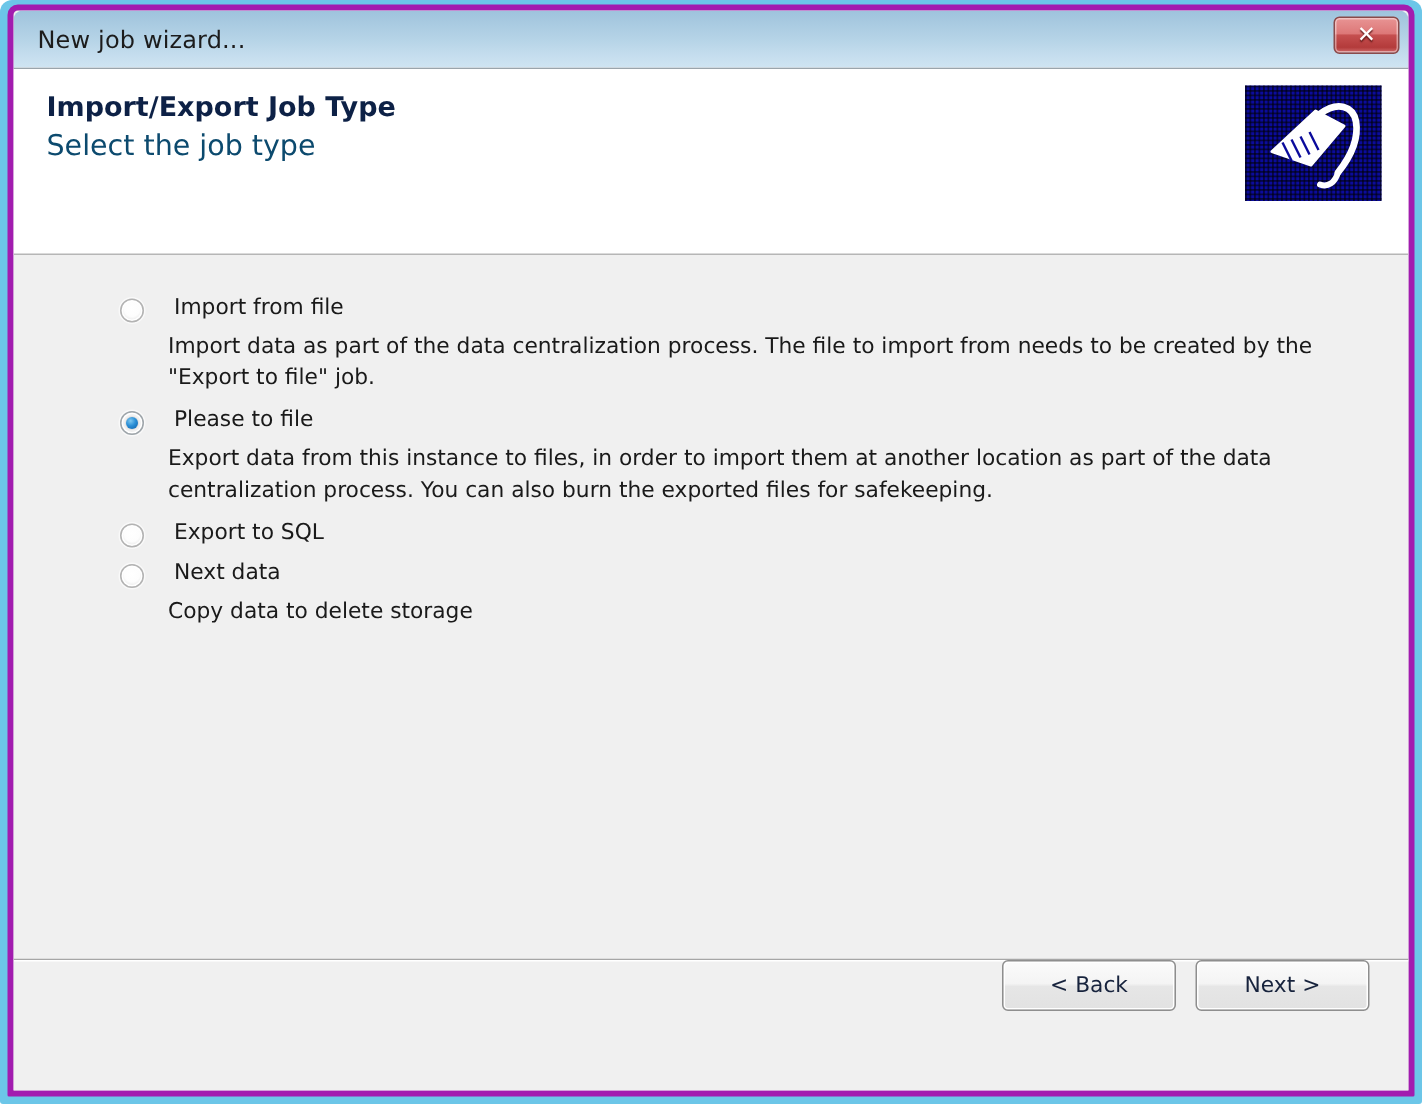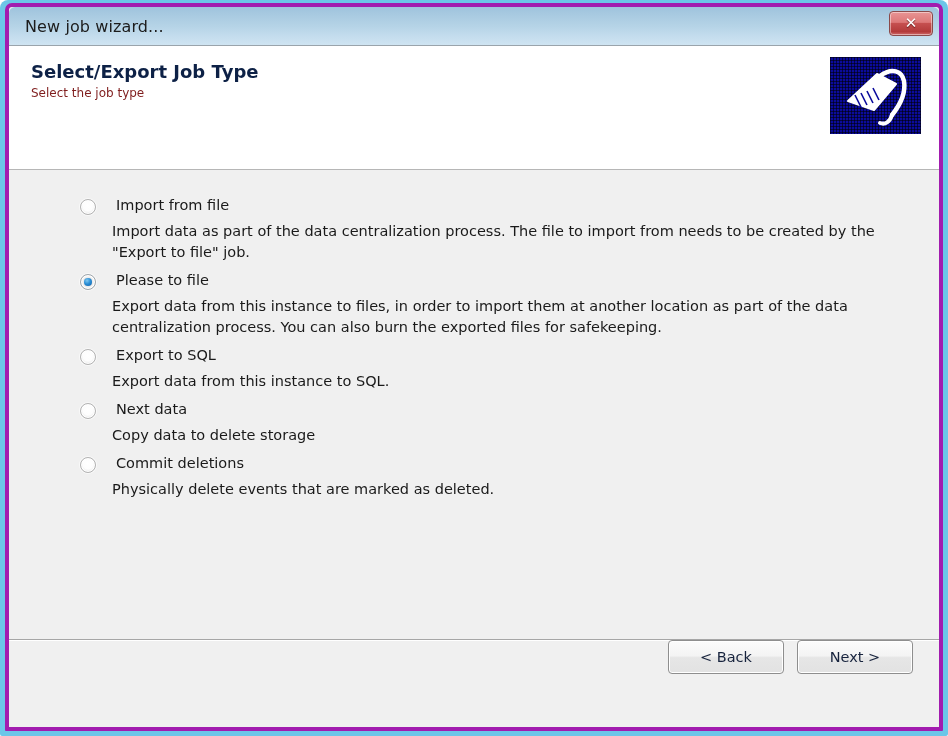--- a/index.html
+++ b/index.html
@@ -93,22 +93,22 @@
     padding: 15px 0 0 22px;
   }
   .header-title {
     font-size: 18px;
     font-weight: bold;
     color: #0d2146;
     line-height: 1.25;
     margin: 0 0 2px 0;
   }
   .header-subtitle {
-    font-size: 12px;
-    color: #7f1d1d;
+    font-size: 19px;
+    color: #0c4a6e;
     line-height: 1.25;
   }
   .header-icon {
     position: absolute;
     right: 18px;
     top: 11px;
     width: 91px;
     height: 77px;
     background-color: #0b0b9c;
     background-image:
@@ -221,21 +221,21 @@
   <div class="window-inner">
 
     <div class="titlebar">
       <div class="titlebar-text">New job wizard...</div>
       <div class="close-button">
         <span class="close-glyph">✕</span>
       </div>
     </div>
 
     <div class="header">
-      <div class="header-title">Select/Export Job Type</div>
+      <div class="header-title">Import/Export Job Type</div>
       <div class="header-subtitle">Select the job type</div>
       <div class="header-icon">
         <svg width="91" height="77" viewBox="0 0 91 77" xmlns="http://www.w3.org/2000/svg">
           <g fill="none" stroke="#ffffff" stroke-width="4.5" stroke-linejoin="round" stroke-linecap="round">
             <path d="M50 19 C62 10, 72 14, 74 24 C76 36, 70 48, 62 58"></path>
           </g>
           <g fill="#ffffff" stroke="#ffffff" stroke-width="2" stroke-linejoin="round">
             <path d="M47 17 L66 27 L44 53 L18 44 Z"></path>
           </g>
           <g stroke="#0b0b9c" stroke-width="1.6">
@@ -267,38 +267,30 @@
           <span class="option-label">Please to file</span>
         </div>
         <div class="option-desc">Export data from this instance to files, in order to import them at another location as part of the data centralization process. You can also burn the exported files for safekeeping.</div>
       </div>
 
       <div class="option">
         <div class="option-row">
           <span class="radio"></span>
           <span class="option-label">Export to SQL</span>
         </div>
-        <div class="option-desc">Export data from this instance to SQL.</div>
       </div>
 
       <div class="option">
         <div class="option-row">
           <span class="radio"></span>
           <span class="option-label">Next data</span>
         </div>
         <div class="option-desc">Copy data to delete storage</div>
       </div>
 
-      <div class="option">
-        <div class="option-row">
-          <span class="radio"></span>
-          <span class="option-label">Commit deletions</span>
-        </div>
-        <div class="option-desc">Physically delete events that are marked as deleted.</div>
-      </div>
     </div>
 
     <div class="footer">
       <button class="btn">&lt; Back</button>
       <button class="btn">Next &gt;</button>
     </div>
 
   </div>
 </div>
 

